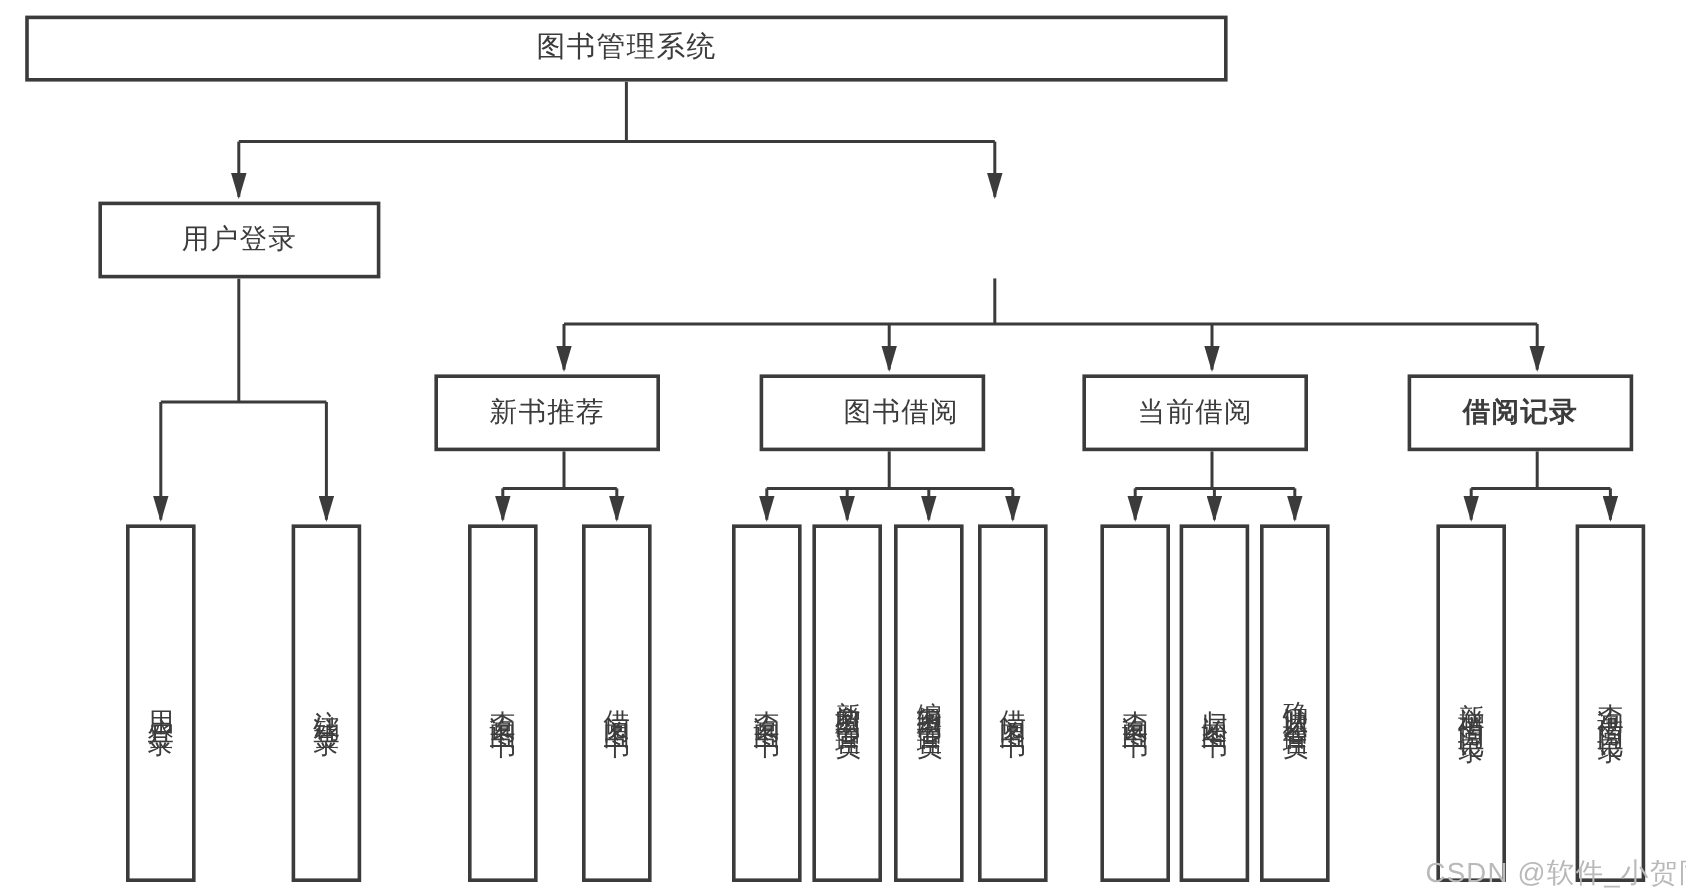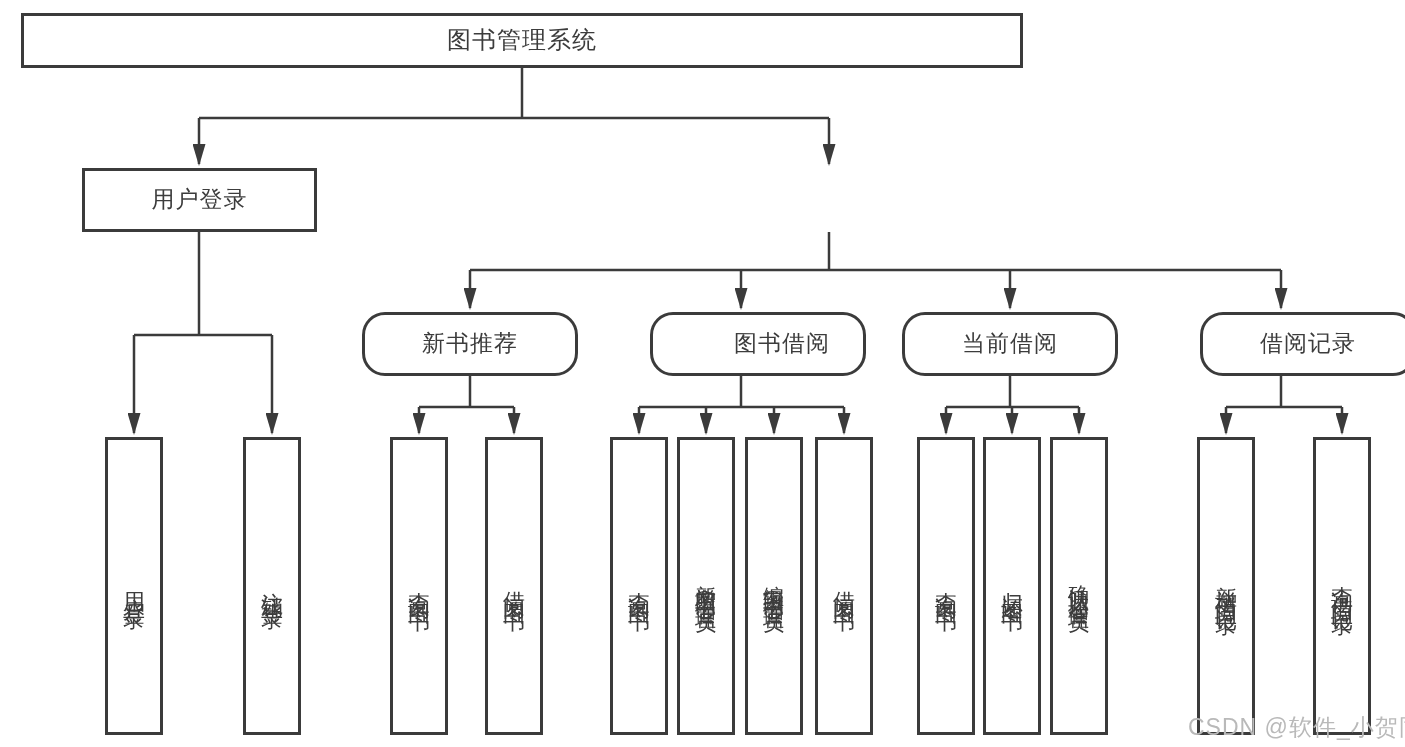--- a/index.html
+++ b/index.html
@@ -42,25 +42,25 @@
     color:var(--text);
     font-size:23px;
     letter-spacing:1px;
     text-align:right;
     line-height:1.1;
   }
   .root{ left:21px; top:13px; width:1002px; height:55px; font-size:24px; }
   .l2{ top:168px; width:235px; height:64px; }
   .l2.b0{ left:82px; }
   .l2.b1{ left:712px; }
-  .l3{ top:312px; width:216px; height:64px;border-radius:23px; }
+  .l3{ top:312px; width:188px; height:64px; }
   .l3.g0{ left:362px; }
-  .l3.g1{ left:650px;padding-left:48px; }
+  .l3.g1{ left:633px;padding-left:48px; }
   .l3.g2{ left:902px; }
-  .l3.g3{ left:1200px; }
+  .l3.g3{ left:1173px;font-weight:bold; }
   .leaf{
     top:437px; width:58px; height:298px;
     writing-mode:vertical-rl;
     text-orientation:mixed;
     font-size:22px;
     letter-spacing:6px;
     line-height:1;
   }
   .leaf.p0{ left:105px; }
   .leaf.p1{ left:243px; }

